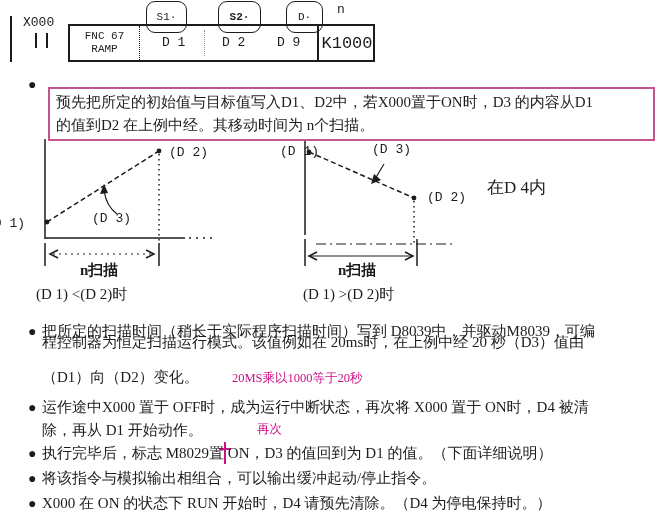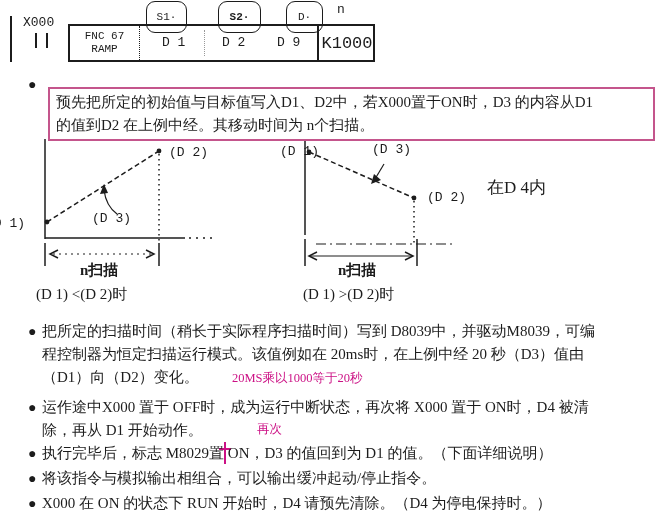--- a/index.html
+++ b/index.html
@@ -125,21 +125,21 @@
   <span class="abs mono dlab" style="left:280px;top:144px;">(D 1)</span>
   <span class="abs mono dlab" style="left:427px;top:190px;">(D 2)</span>
   <span class="abs mono dlab" style="left:372px;top:142px;">(D 3)</span>
   <span class="abs nscan" style="left:338px;top:261px;">n扫描</span>
   <span class="abs caption" style="left:303px;top:285px;">(D 1) &gt;(D 2)时</span>
 
   <span class="abs sidenote" style="left:487px;top:176px;">在D 4内</span>
 
   <span class="abs bullet" style="left:28px;top:323px;">●</span>
   <span class="abs bline" style="left:42px;top:321px;">把所定的扫描时间（稍长于实际程序扫描时间）写到 D8039中，并驱动M8039，可编</span>
-  <span class="abs bline" style="left:42px;top:344px;">程控制器为恒定扫描运行模式。该值例如在 20ms时，在上例中经 20 秒（D3）值由</span>
+  <span class="abs bline" style="left:42px;top:332px;">程控制器为恒定扫描运行模式。该值例如在 20ms时，在上例中经 20 秒（D3）值由</span>
   <span class="abs bline" style="left:42px;top:367px;">（D1）向（D2）变化。</span>
   <span class="abs ann" style="left:232px;top:370px;">20MS乘以1000等于20秒</span>
 
   <span class="abs bullet" style="left:28px;top:399px;">●</span>
   <span class="abs bline" style="left:42px;top:397px;">运作途中X000 置于 OFF时，成为运行中断状态，再次将 X000 置于 ON时，D4 被清</span>
   <span class="abs bline" style="left:42px;top:420px;">除，再从 D1 开始动作。</span>
   <span class="abs ann" style="left:217px;top:421px;margin-left:40px;">再次</span>
   <div class="caret-v"></div>
   <div class="caret-h"></div>
 

